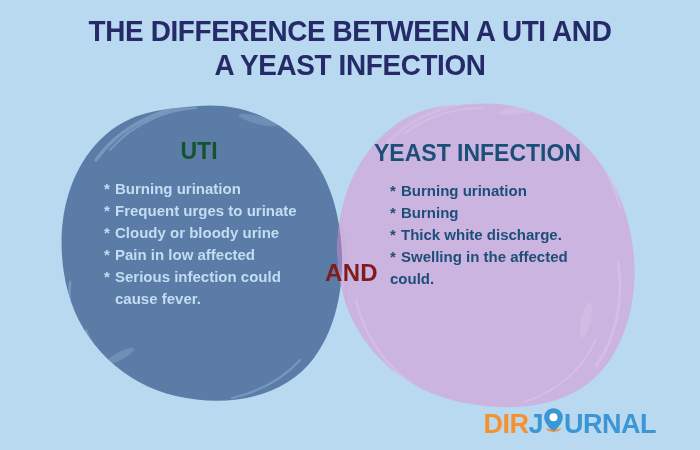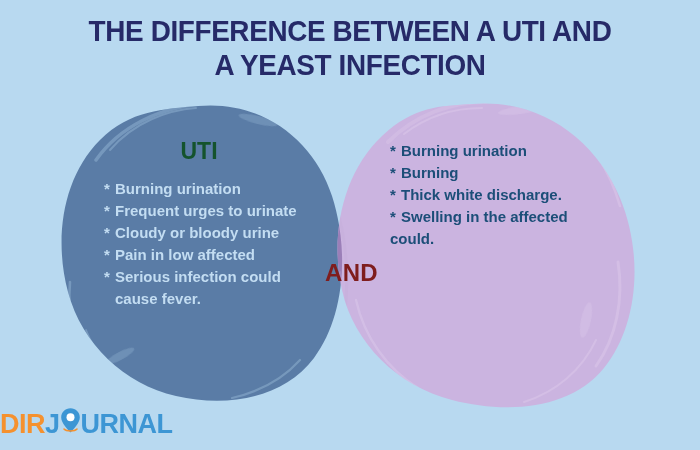--- a/index.html
+++ b/index.html
@@ -131,24 +131,24 @@
     font-family: "Liberation Sans Narrow", "Liberation Sans", sans-serif;
     font-weight: bold;
     font-size: 24px;
     line-height: 26px;
     letter-spacing: 0.3px;
   }
 
   
   #logo {
     position: absolute;
-    left: 0;
+    left: 12px;
     top: 408px;
     width: 644px;
-    text-align: left;
+    text-align: right;
     z-index: 30;
     white-space: nowrap;
   }
   .logo-part {
     font-family: "Liberation Sans Narrow", "Liberation Sans", sans-serif;
     font-weight: bold;
     font-size: 27px;
     line-height: 30px;
     letter-spacing: -0.5px;
     vertical-align: middle;
@@ -280,20 +280,21 @@
       <li><span class="star">*</span><span>Burning urination</span></li>
       <li><span class="star">*</span><span>Frequent urges to urinate</span></li>
       <li><span class="star">*</span><span>Cloudy or bloody urine</span></li>
       <li><span class="star">*</span><span>Pain in low affected</span></li>
       <li><span class="star">*</span><span>Serious infection could</span></li>
       <li><span class="indent"></span><span>cause fever.</span></li>
     </ul>
   </div>
 
   <div id="yeast-panel" class="circle-content">
+    <div id="yeast-heading" class="circle-heading">YEAST INFECTION</div>
     <ul id="yeast-list" class="symptom-list">
       <li><span class="star">*</span><span>Burning urination</span></li>
       <li><span class="star">*</span><span>Burning</span></li>
       <li><span class="star">*</span><span>Thick white discharge.</span></li>
       <li><span class="star">*</span><span>Swelling in the affected</span></li>
       <li><span>could.</span></li>
     </ul>
   </div>
 
   <div id="and-badge">AND</div>

